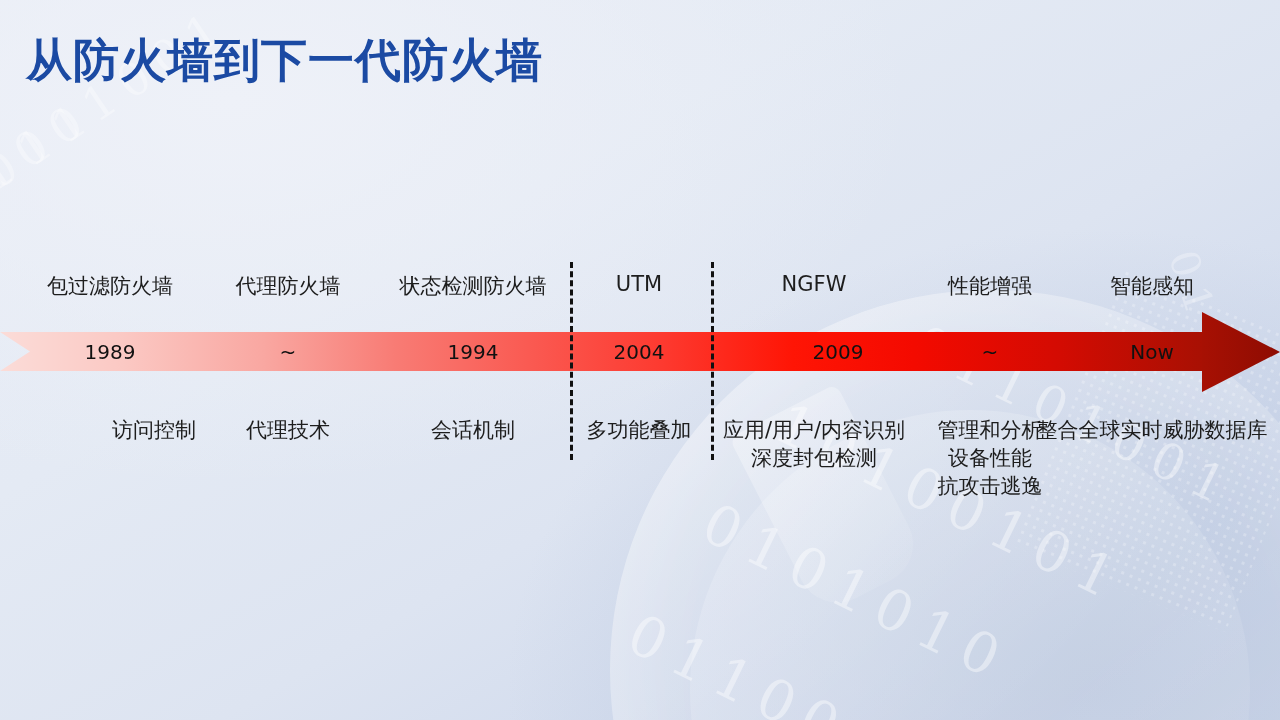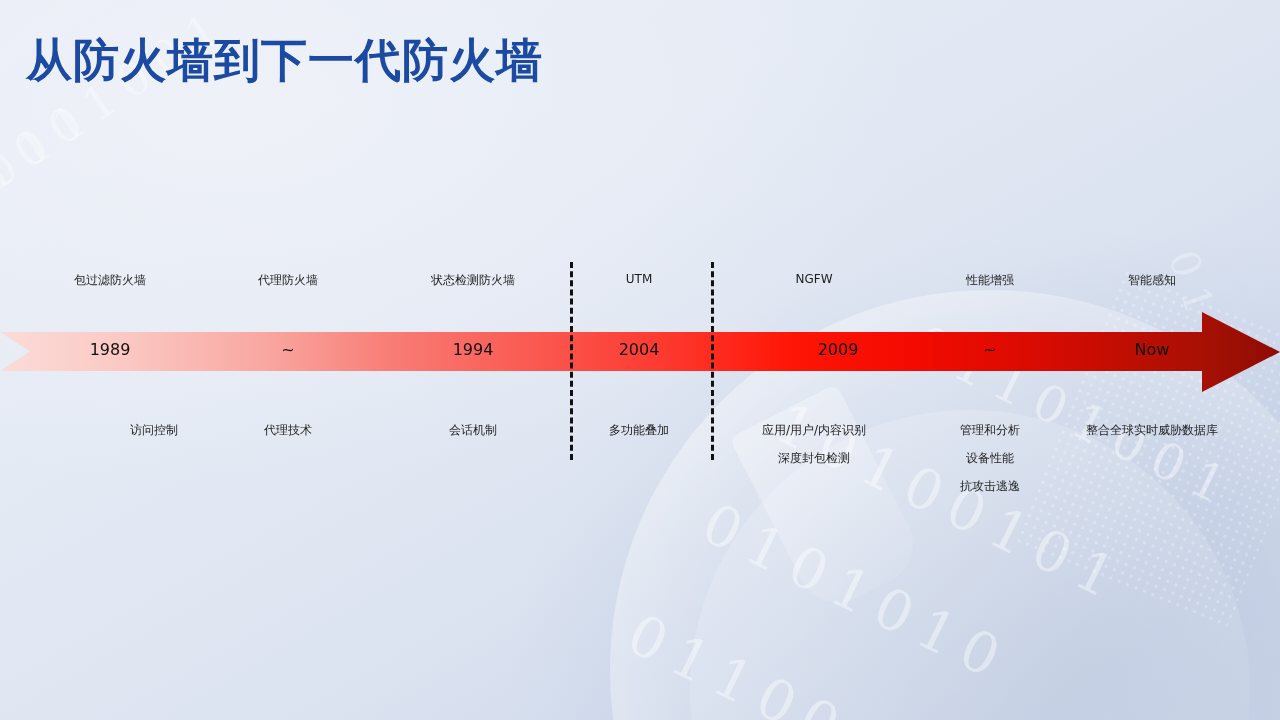--- a/index.html
+++ b/index.html
@@ -90,28 +90,28 @@
   }
 
   .divider {
     position:absolute; top:262px; width:0; height:198px;
     border-left:3px dashed #111;
   }
 
   .col-top, .col-bottom {
     position:absolute; text-align:center;
     color:#1d1d1d;
-    font-size:12px;
+    font-size:21px;
     font-family:"DejaVu Sans","Liberation Sans",sans-serif;
   }
   .col-top { top:272px; transform:translateX(-50%); white-space:nowrap; }
   .col-bottom { top:416px; transform:translateX(-50%); line-height:28px; white-space:nowrap; }
   .col-year {
     position:absolute; top:340px; transform:translateX(-50%);
-    font-size:16px; color:#111; white-space:nowrap;
+    font-size:20px; color:#111; white-space:nowrap;
     font-family:"DejaVu Sans","Liberation Sans",sans-serif;
   }
 </style>
 </head>
 <body>
 
 <div id="slide">
 
   <div class="bg-layer disc"></div>
   <div class="bg-layer disc2"></div>

